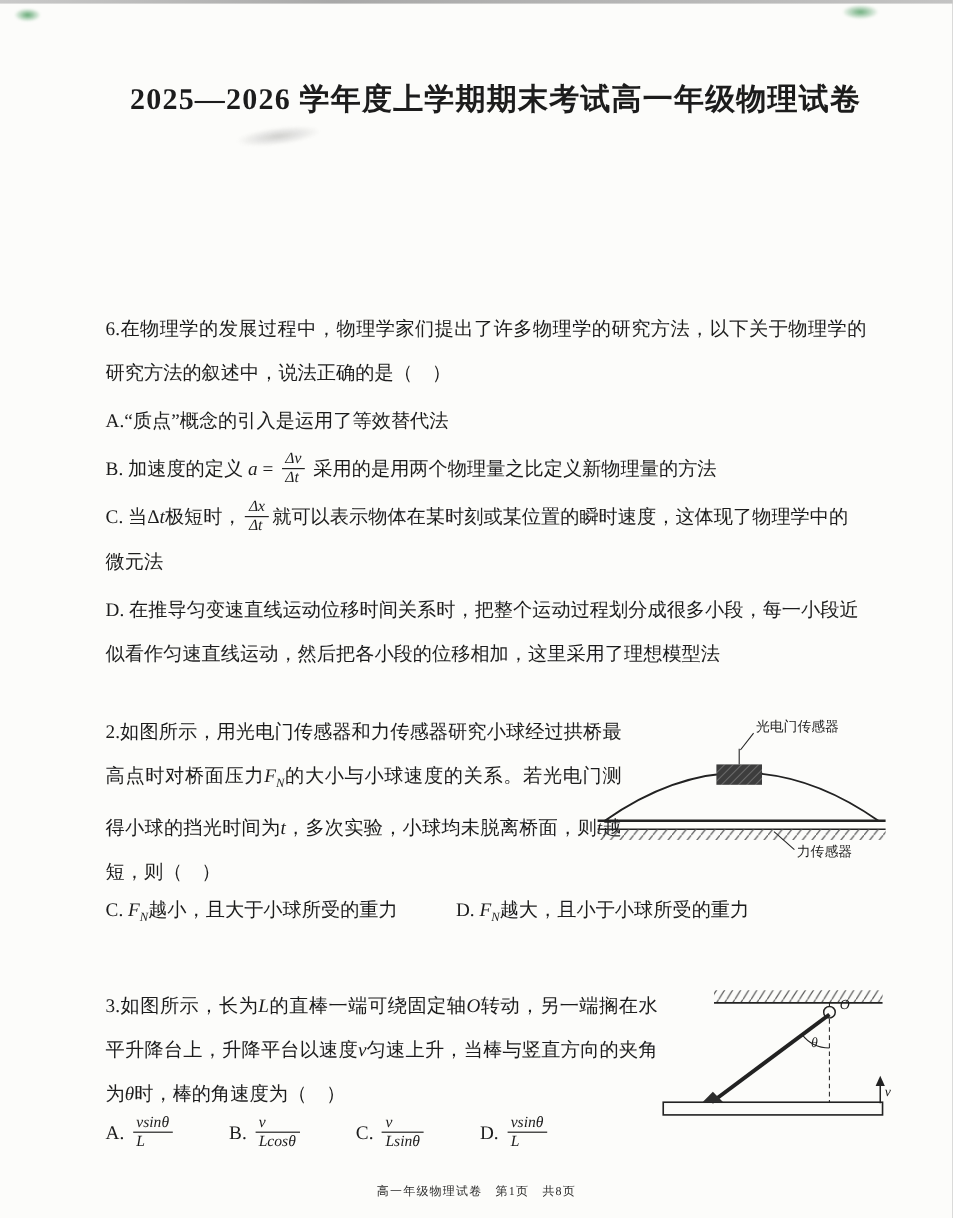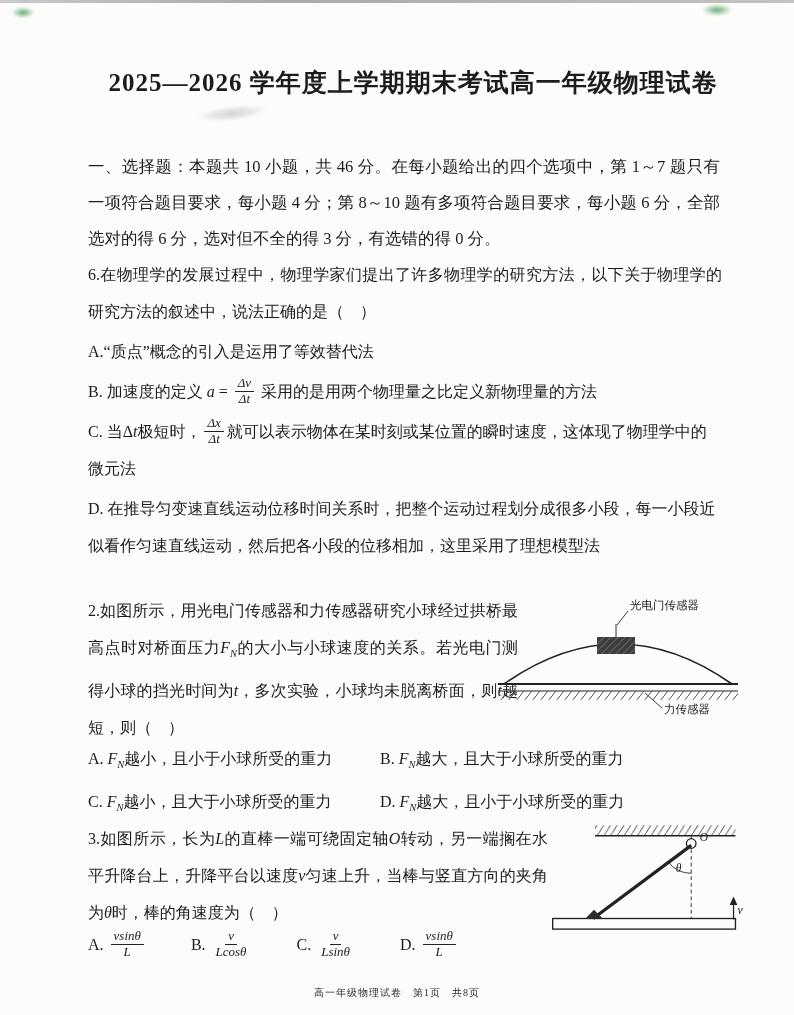--- a/index.html
+++ b/index.html
@@ -35,21 +35,21 @@
   .q2-opts .row { display:flex; line-height:39px; }
   .q2-opts .o1 { width:292px; }
 
   .q3-stem { position:absolute; top:820px; left:88px; width:460px; }
   .q3-fig  { position:absolute; top:822px; left:545px; width:202px; height:118px; }
   .q3-opts { position:absolute; top:926px; left:88px; display:flex; gap:44px; align-items:center; }
 
   .footer { position:absolute; top:986px; left:0; width:100%; text-align:center;
             font-size:10px; letter-spacing:1px; color:#2a2a2a; }
 
-  .frac { display:inline-flex; flex-direction:column; align-items:center; vertical-align:middle;
+  .frac { display:inline-flex; flex-direction:column; vertical-align:middle;
           margin:1px 3px; font-size:13px; line-height:1.15; font-style:italic; transform:translateY(-2px); }
   .frac .num { border-bottom:1.3px solid #222; padding:0 3px; }
   .frac .den { padding:0 3px;font-style:italic; }
   i { font-style:italic; }
   sub { font-size:10.5px; font-style:italic; }
 
   .figlabel { font-size:11.5px; fill:#1c1c1c; font-family:"Liberation Serif","DejaVu Serif",serif; }
   .figvar   { font-size:12px; font-style:italic; fill:#1c1c1c; }
   .thin { stroke:#222; stroke-width:0.9; }
 </style>
@@ -58,21 +58,20 @@
 
 <div class="page">
 
   <div class="scan-edge"></div>
   <div class="scan-mark tl"></div>
   <div class="scan-mark tr"></div>
 
   <h1 class="title">2025—2026 学年度上学期期末考试高一年级物理试卷</h1>
   <div class="smudge"></div>
 
-  <p class="intro">一、选择题：本题共 10 小题，共 46 分。在每小题给出的四个选项中，第 1～7 题只有一项符合题目要求，每小题 4 分；第 8～10 题有多项符合题目要求，每小题 6 分，全部选对的得 6 分，选对但不全的得 3 分，有选错的得 0 分。</p>
 
   <div class="q1">
     <p class="stem">6.在物理学的发展过程中，物理学家们提出了许多物理学的研究方法，以下关于物理学的研究方法的叙述中，说法正确的是（　）</p>
     <p class="opt">A.“质点”概念的引入是运用了等效替代法</p>
     <p class="opt">B. 加速度的定义 <i>a</i> = <span class="frac">
           <span class="num">Δv</span>
           <span class="den">Δt</span>
         </span> 采用的是用两个物理量之比定义新物理量的方法</p>
     <p class="opt">C. 当Δ<i>t</i>极短时，<span class="frac">
           <span class="num">Δx</span>
@@ -99,24 +98,20 @@
     <rect x="101" y="41" width="38" height="17" fill="#3d3d3d"></rect>
     <rect x="101" y="41" width="38" height="17" fill="url(#bhatch)" opacity="0.55"></rect>
     <line x1="2" y1="88" x2="242" y2="88" stroke="#222" stroke-width="2"></line>
     <line x1="2" y1="95" x2="242" y2="95" stroke="#222" stroke-width="1.2"></line>
     <rect x="2" y="95" width="240" height="9" fill="url(#ghatch)"></rect>
     <line x1="166" y1="112" x2="149" y2="97" class="thin"></line>
     <text x="168" y="117" class="figlabel">力传感器</text>
   </svg>
 
   <div class="q2-opts">
-    <div class="row">
-      <p class="opt o1">A. <i>F</i><sub>N</sub>越小，且小于小球所受的重力</p>
-      <p class="opt">B. <i>F</i><sub>N</sub>越大，且大于小球所受的重力</p>
-    </div>
     <div class="row">
       <p class="opt o1">C. <i>F</i><sub>N</sub>越小，且大于小球所受的重力</p>
       <p class="opt">D. <i>F</i><sub>N</sub>越大，且小于小球所受的重力</p>
     </div>
   </div>
 
   <p class="q3-stem stem">3.如图所示，长为<i>L</i>的直棒一端可绕固定轴<i>O</i>转动，另一端搁在水平升降台上，升降平台以速度<i>v</i>匀速上升，当棒与竖直方向的夹角为<i>θ</i>时，棒的角速度为（　）</p>
 
   <svg class="q3-fig" viewBox="0 0 210 122">
     <defs>

